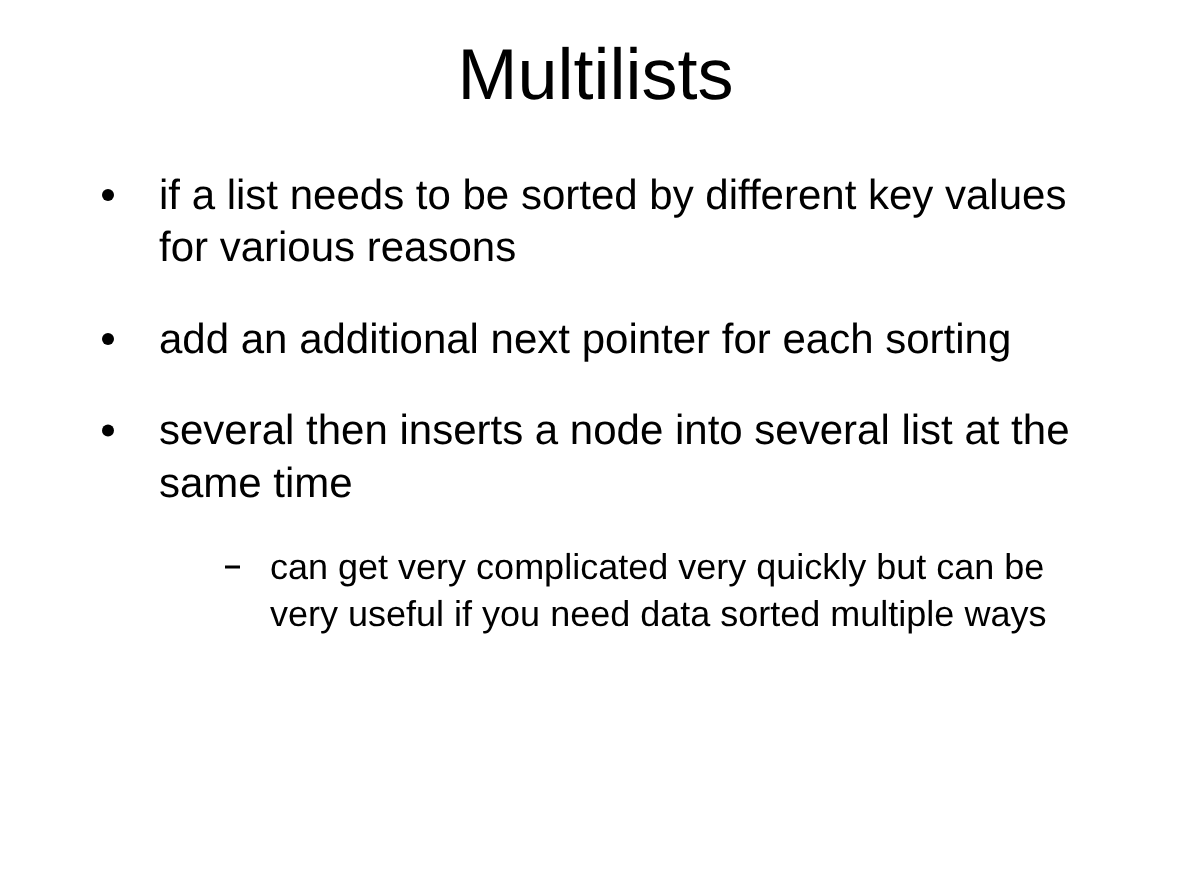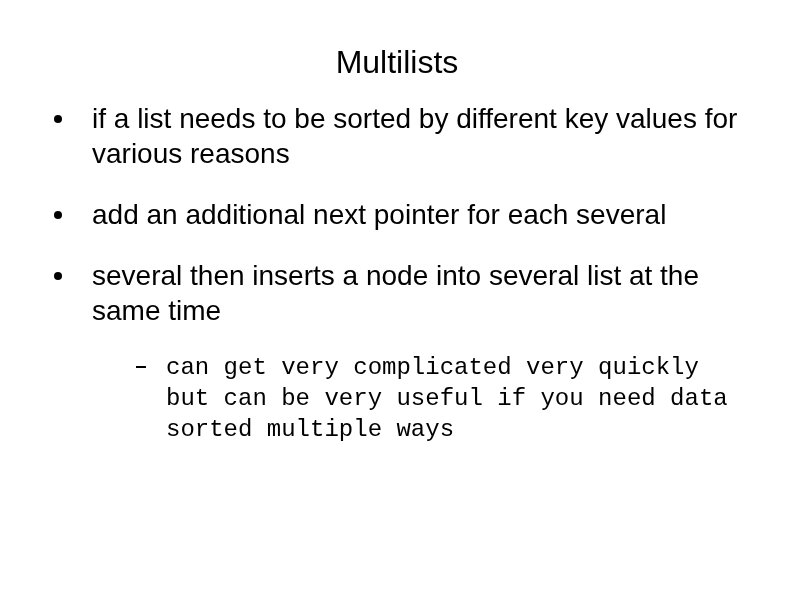--- a/index.html
+++ b/index.html
@@ -12,28 +12,28 @@
     color: #000000;
   }
   .slide {
     width: 794px;
     height: 595px;
     position: relative;
     box-sizing: border-box;
   }
   .title {
     text-align: center;
-    font-size: 32px;
-    padding-top: 44px;
+    font-size: 48px;
+    padding-top: 23px;
     padding-bottom: 20px;
     font-weight: normal;
   }
   ul.level1 {
     list-style: none;
-    margin: 0;
+    margin: 14px;
     padding: 0 48px 0 48px;
   }
   ul.level1 > li {
     position: relative;
     padding-left: 44px;
     font-size: 28px;
     line-height: 1.25;
     margin-bottom: 26px;
   }
   ul.level1 > li::before {
@@ -49,21 +49,20 @@
   ul.level2 {
     list-style: none;
     margin: 24px 0 0 0;
     padding: 0 0 0 40px;
   }
   ul.level2 > li {
     position: relative;
     padding-left: 34px;
     font-size: 24px;
     line-height: 1.3;
-    font-family: Liberation Mono, monospace;
   }
   ul.level2 > li::before {
     content: "";
     position: absolute;
     left: 4px;
     top: 14px;
     width: 10px;
     height: 2px;
     background: #000;
   }
@@ -71,21 +70,21 @@
 </head>
 <body>
 
 <div class="slide">
   <div class="title">Multilists</div>
   <ul class="level1">
     <li>
       <span>if a list needs to be sorted by different key values for various reasons</span>
     </li>
     <li>
-      <span>add an additional next pointer for each several</span>
+      <span>add an additional next pointer for each sorting</span>
     </li>
     <li>
       <span>several then inserts a node into several list at the same time</span>
       <ul class="level2">
         <li>
           <span>can get very complicated very quickly but can  be very useful if you need data sorted multiple ways</span>
         </li>
       </ul>
     </li>
   </ul>

